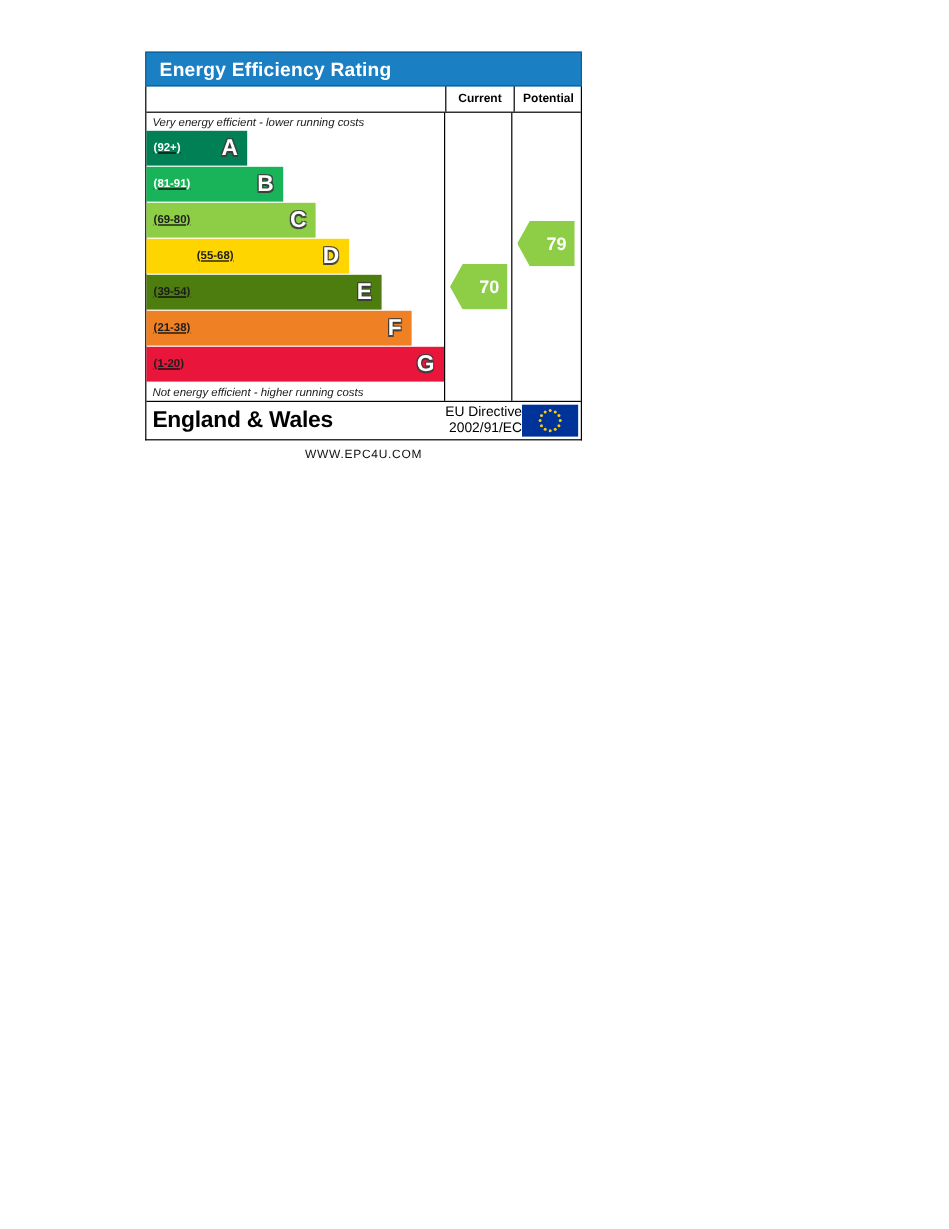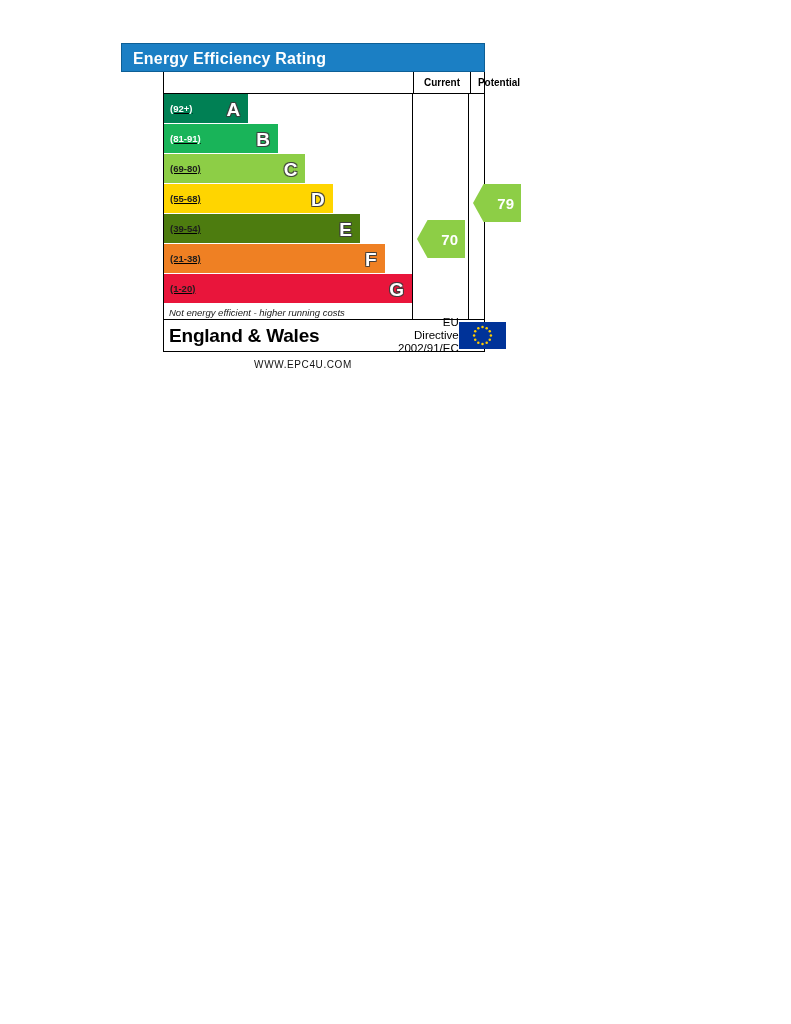--- a/index.html
+++ b/index.html
@@ -34,21 +34,20 @@
     font-size: 16px;
     font-weight: bold;
     letter-spacing: 0.2px;
   }
 
   
   .epc-body {
     border: 1px solid #000000;
     border-top: none;
     box-sizing: border-box;
-    margin-left: 42px;
   }
 
   .epc-colhead {
     display: flex;
     height: 21px;
     border-bottom: 1px solid #000000;
   }
   .epc-colhead .ch-spacer {
     flex: 0 0 249px;
     border-right: 1px solid #000000;
@@ -202,41 +201,42 @@
 
     <div class="epc-colhead">
       <div class="ch-spacer"></div>
       <div class="ch-cell ch-cur">Current</div>
       <div class="ch-cell">Potential</div>
     </div>
 
     <div class="epc-main">
 
       <div class="epc-bands">
+        <div class="epc-note">Very energy efficient - lower running costs</div>
         <div id="band-list">
             <div class="band-row">
               <div class="band dark" style="width: 34%; background: rgb(0, 128, 84);">
                 <span class="band-range">(92+)</span>
                 <span class="band-letter">A</span>
               </div>
             </div>
             <div class="band-row">
               <div class="band dark" style="width: 46%; background: rgb(25, 180, 89);">
                 <span class="band-range">(81-91)</span>
                 <span class="band-letter">B</span>
               </div>
             </div>
             <div class="band-row">
               <div class="band" style="width: 57%; background: rgb(141, 206, 70);">
                 <span class="band-range">(69-80)</span>
                 <span class="band-letter">C</span>
               </div>
             </div>
             <div class="band-row">
-              <div class="band" style="width: 68%; background: rgb(255, 213, 0);">
+              <div class="band" style="width: 68%; background: rgb(255, 213, 0); padding-left: 36px;">
                 <span class="band-range">(55-68)</span>
                 <span class="band-letter">D</span>
               </div>
             </div>
             <div class="band-row">
               <div class="band" style="width: 79%; background: #4d7c0f; text-align: center;">
                 <span class="band-range">(39-54)</span>
                 <span class="band-letter">E</span>
               </div>
             </div>

